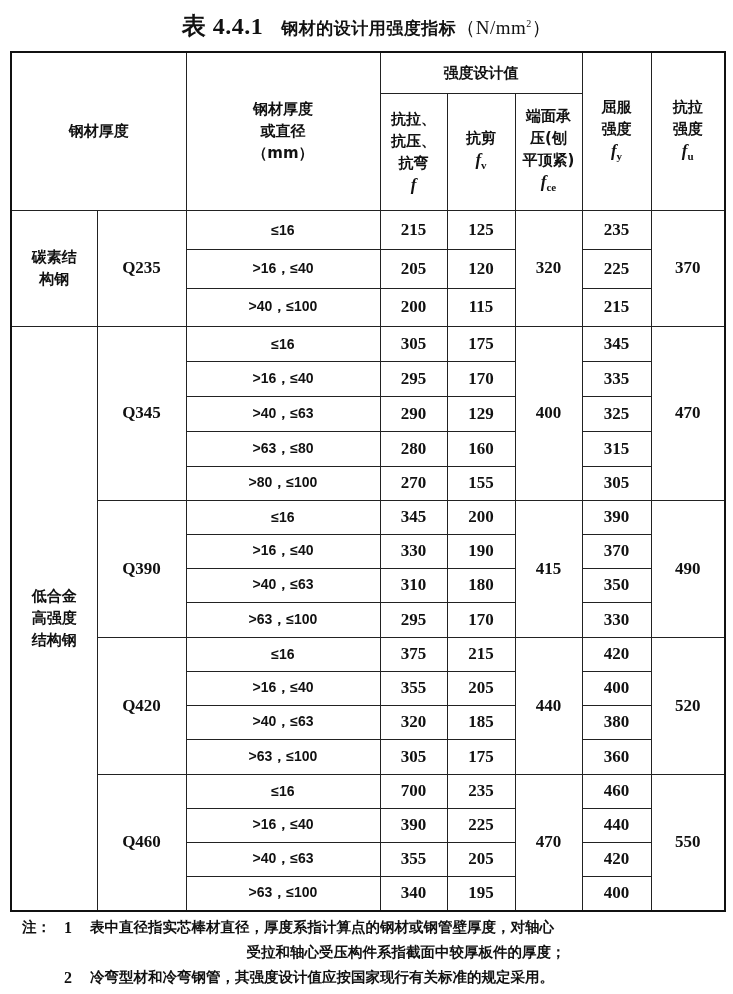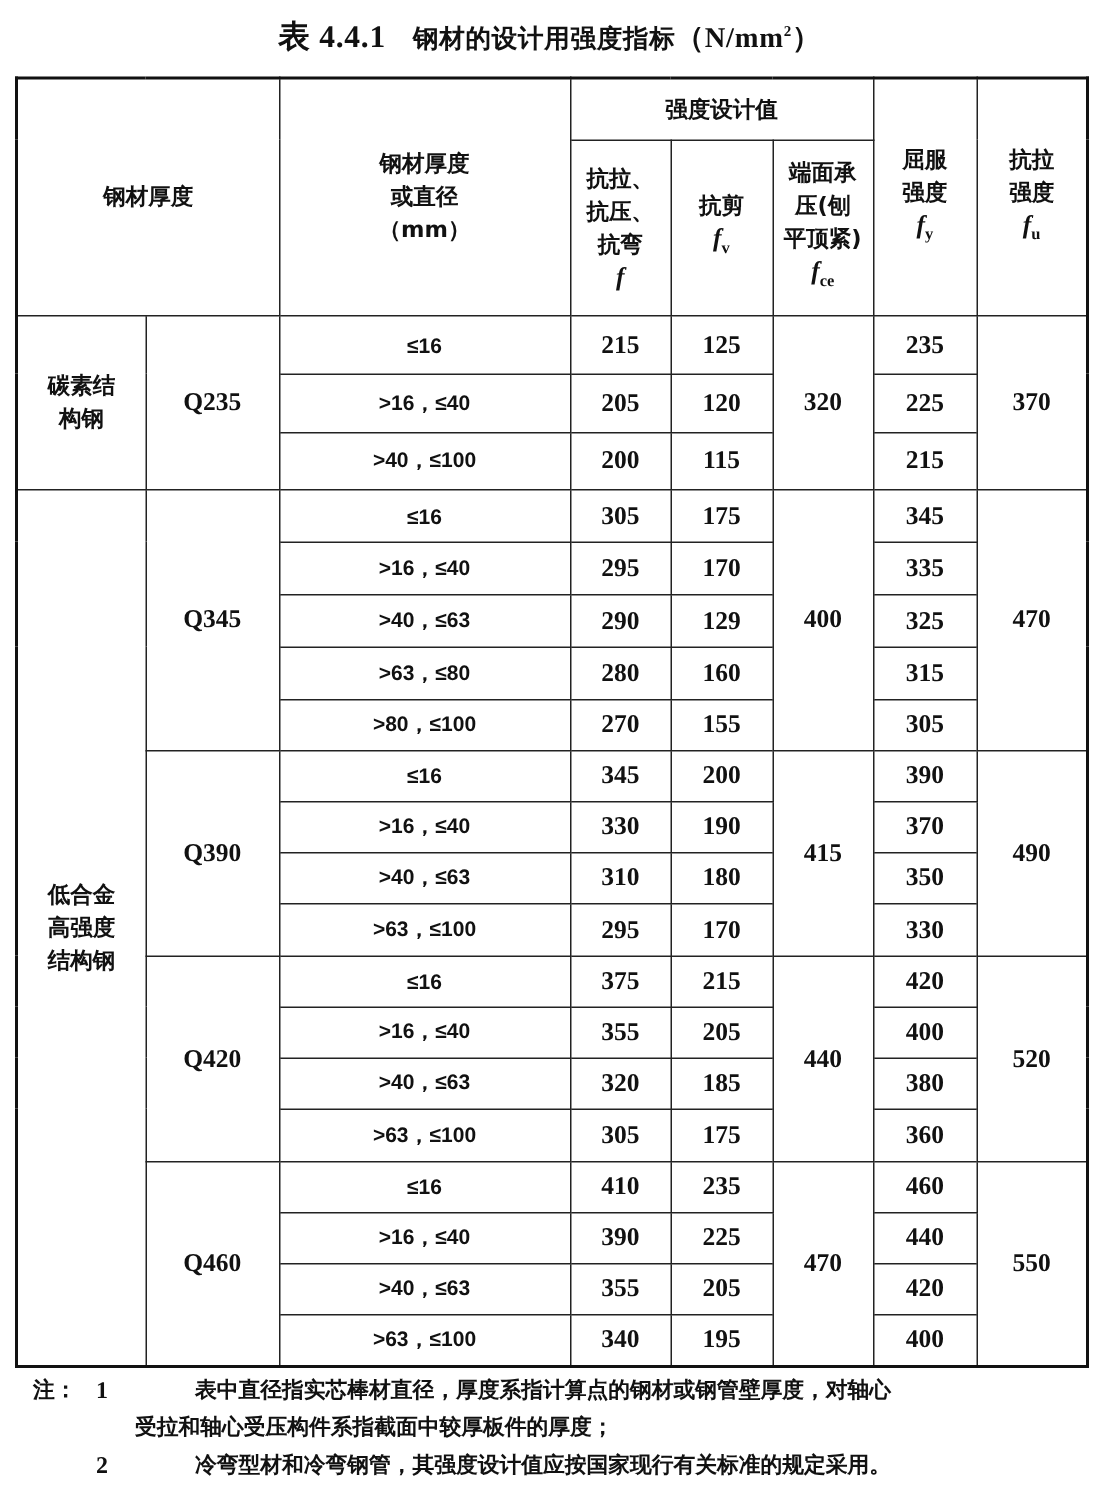--- a/index.html
+++ b/index.html
@@ -6,22 +6,22 @@
   body {
     width: 733px; height: 994px; position: relative; overflow: hidden;
     font-family: "Liberation Serif", "DejaVu Serif", serif;
     color: #111;
   }
   .title {
     position: absolute; left: 0; top: 10px; width: 733px; text-align: center;
     font-family: "DejaVu Sans", sans-serif; font-weight: bold; font-size: 17px;
     letter-spacing: 0.5px;
   }
-  .title .num { font-family: "Liberation Serif", serif; font-weight: bold; font-size: 21px; margin-right: 18px; }
-  .title .unit { font-family: "Liberation Serif", serif; font-weight: bold; font-size: 19px; }
+  .title .num { font-family: "Liberation Serif", serif; font-weight: bold; font-size: 24px; margin-right: 18px; }
+  .title .unit { font-family: "Liberation Serif", serif; font-weight: normal; font-size: 19px; }
   .title sup { font-size: 10px; }
   table.main {
     position: absolute; left: 10px; top: 51px; width: 714px;
     border-collapse: collapse; table-layout: fixed;
     border: 2px solid #111;
   }
   table.main td {
     border: 1px solid #222; text-align: center; vertical-align: middle;
     padding: 0; overflow: hidden;
   }
@@ -30,22 +30,22 @@
   .rng { font-family: Liberation Sans, sans-serif; font-weight: bold; font-size: 14px; }
   .sym { font-family: "Liberation Serif", serif; font-style: italic; font-size: 17px; font-weight: bold; }
   .sym sub { font-style: normal; font-size: 11px; }
   .notes {
     position: absolute; left: 22px; top: 915px; width: 700px;
     font-family: "DejaVu Sans", sans-serif; font-weight: bold; font-size: 14.5px; line-height: 25px;
   }
   .note-row { display: flex; }
   .note-lbl { width: 42px; flex: none; }
   .note-n { width: 26px; flex: none; font-family: "Liberation Serif", serif; font-size: 16px; }
-  .note-t { flex: 1; margin-left: 40px; }
-  .note-cont { padding-left: 68px; }
+  .note-t { flex: 1; }
+  .note-cont { padding-left: 68px; text-align: center; }
 </style>
 </head>
 <body>
 
 <div class="title">
   <span class="num">表 4.4.1</span><span>钢材的设计用强度指标</span><span class="unit"><span>（N/mm</span><sup>2</sup><span>）</span></span>
 </div>
 
 <table class="main">
   <colgroup>
@@ -215,21 +215,21 @@
     <tr style="height:35px">
       <td class="rng">&gt;63，≤100</td>
       <td class="num">305</td>
       <td class="num">175</td>
       <td class="num">360</td>
     </tr>
 
     <tr style="height:34px">
       <td rowspan="4" class="num">Q460</td>
       <td class="rng">≤16</td>
-      <td class="num">410</td>
+      <td class="num">700</td>
       <td class="num">235</td>
       <td rowspan="4" class="num">470</td>
       <td class="num">460</td>
       <td rowspan="4" class="num">550</td>
     </tr>
     <tr style="height:34px">
       <td class="rng">&gt;16，≤40</td>
       <td class="num">390</td>
       <td class="num">225</td>
       <td class="num">440</td>

